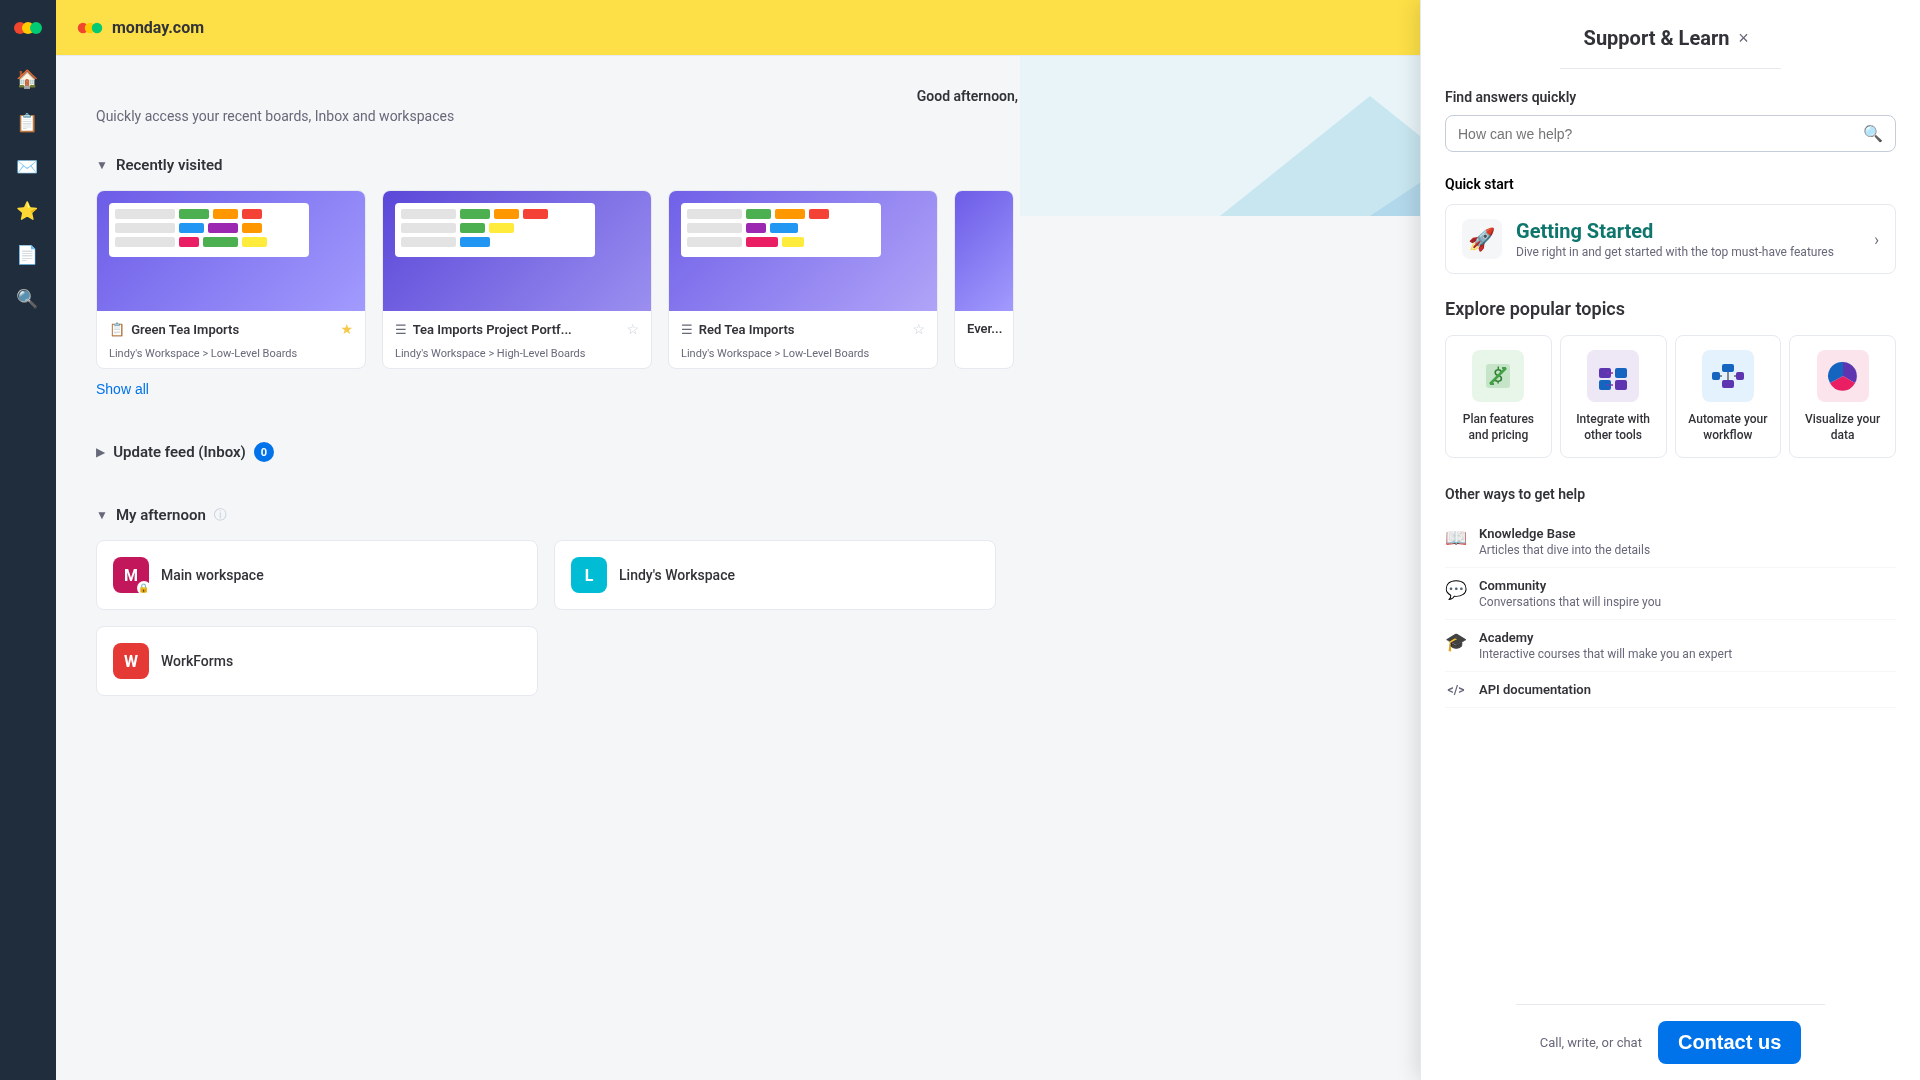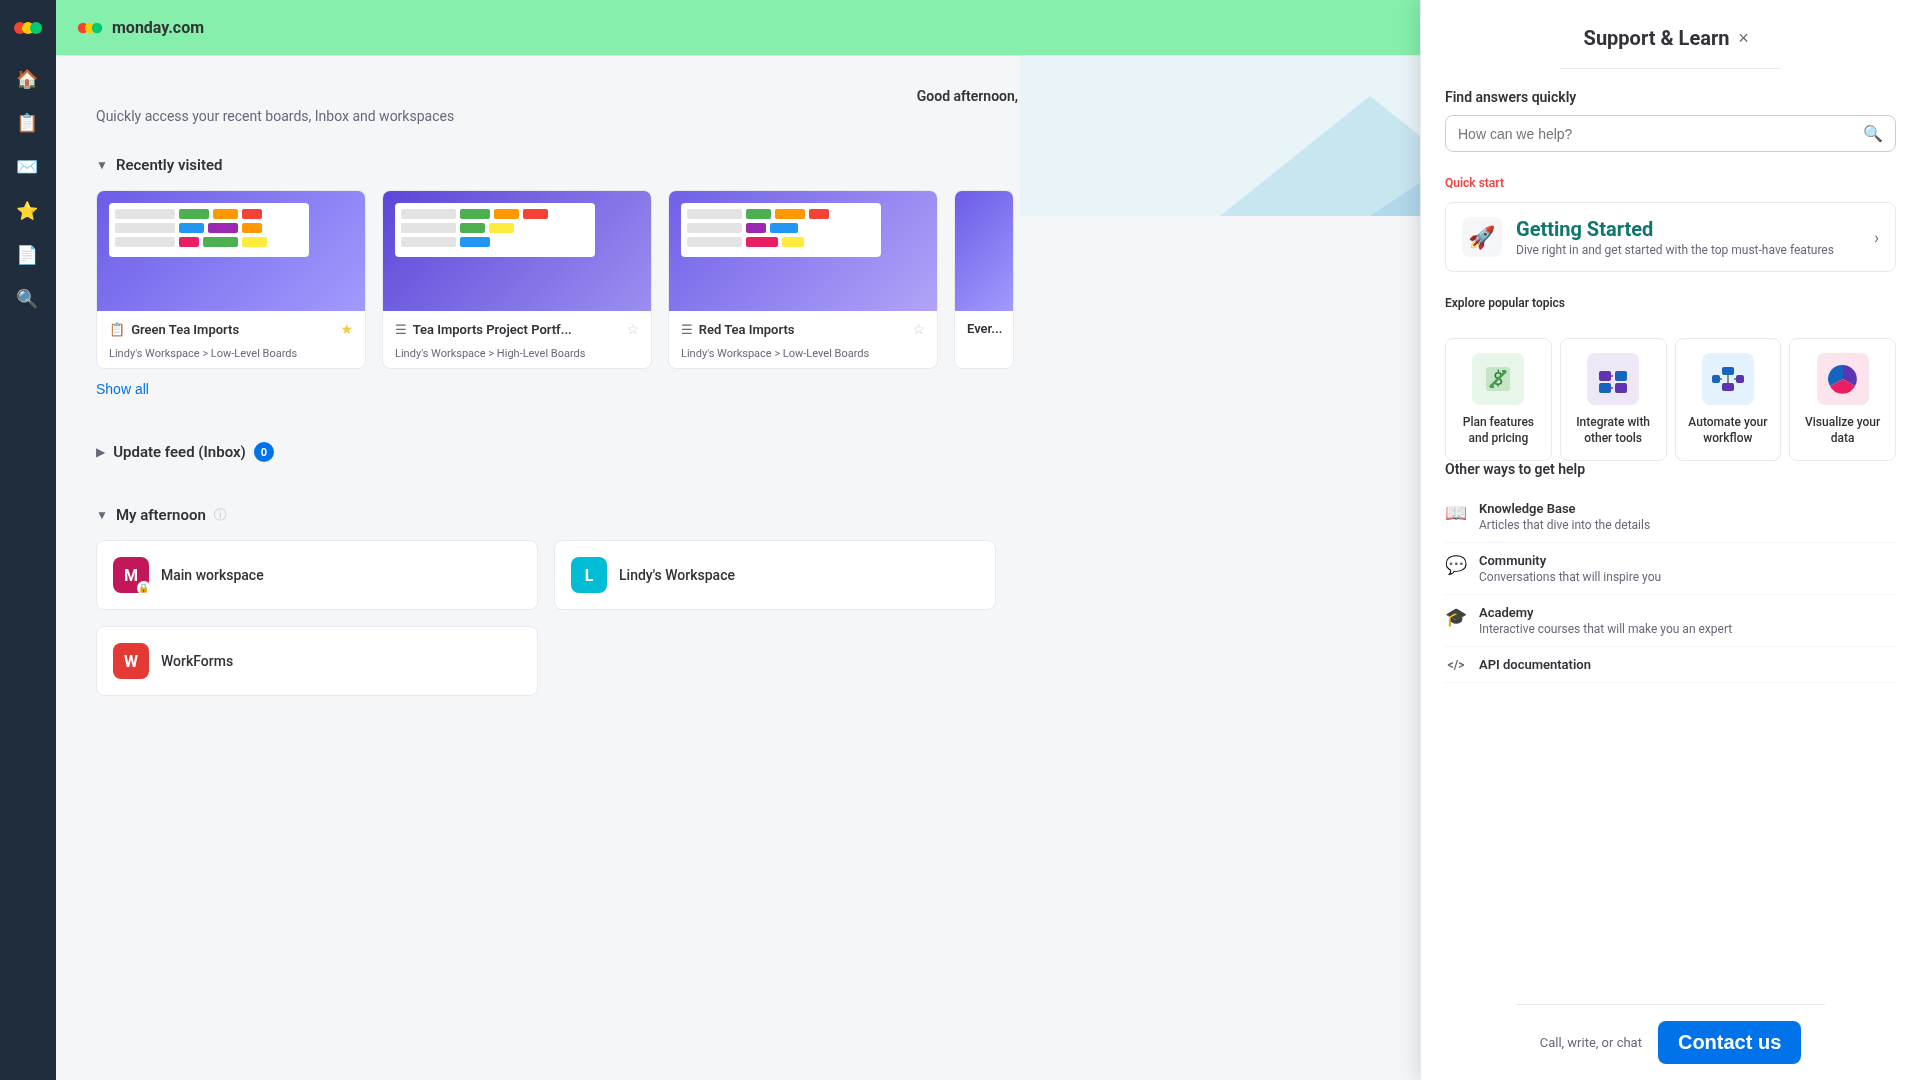--- a/index.html
+++ b/index.html
@@ -38,21 +38,21 @@
       flex: 1;
       display: flex;
       flex-direction: column;
       overflow: hidden;
       position: relative;
     }
 
     
     .topbar {
       height: 56px;
-      background: #86efac;
+      background: #fde047;
       display: flex;
       align-items: center;
       padding: 8px 20px;
       border-bottom: 1px solid #e6e9ef;
       justify-content: space-between;
       flex-shrink: 0;
     }
     .topbar-left { display: flex; align-items: center; gap: 12px; }
     .topbar-logo { display: flex; align-items: center; gap: 8px; }
     .topbar-logo-text { font-size: 16px; font-weight: 700; color: #323338; }
@@ -268,21 +268,21 @@
       background: #fff;
     }
     .search-input {
       flex: 1;
       border: none; outline: none;
       font-size: 14px; color: #323338;
     }
     .search-icon { color: #676879; font-size: 16px; }
 
     .quick-start-label {
-      font-size: 12px; font-weight: 600; color: #ef4444;
+      font-size: 14px; font-weight: 600; color: #000000;
       margin-bottom: 12px;
     }
     .getting-started-card {
       display: flex; align-items: center;
       padding: 14px 16px;
       border: 1px solid #e6e9ef;
       border-radius: 8px;
       cursor: pointer;
       margin-bottom: 24px;
       gap: 14px;
@@ -294,27 +294,28 @@
       display: flex; align-items: center; justify-content: center;
       font-size: 22px;
       flex-shrink: 0;
     }
     .getting-started-info { flex: 1; }
     .getting-started-title { font-size: 20px; font-weight: 700; color: #0f766e; }
     .getting-started-sub { font-size: 12px; color: #676879; margin-top: 2px; }
     .arrow-icon { color: #676879; font-size: 16px; }
 
     .explore-label {
-      font-size: 12px; font-weight: 600; color: #323338;
-      margin-bottom: 28px;
+      font-size: 18px; font-weight: 600; color: #323338;
+      margin-bottom: 16px;
     }
     .explore-grid {
       display: grid;
       grid-template-columns: repeat(4, 1fr);
       gap: 8px;
+      margin-bottom: 28px;
     }
     .explore-card {
       border: 1px solid #e6e9ef;
       border-radius: 8px;
       padding: 14px 10px;
       cursor: pointer;
       display: flex; flex-direction: column; align-items: center;
       text-align: center;
       gap: 10px;
     }

